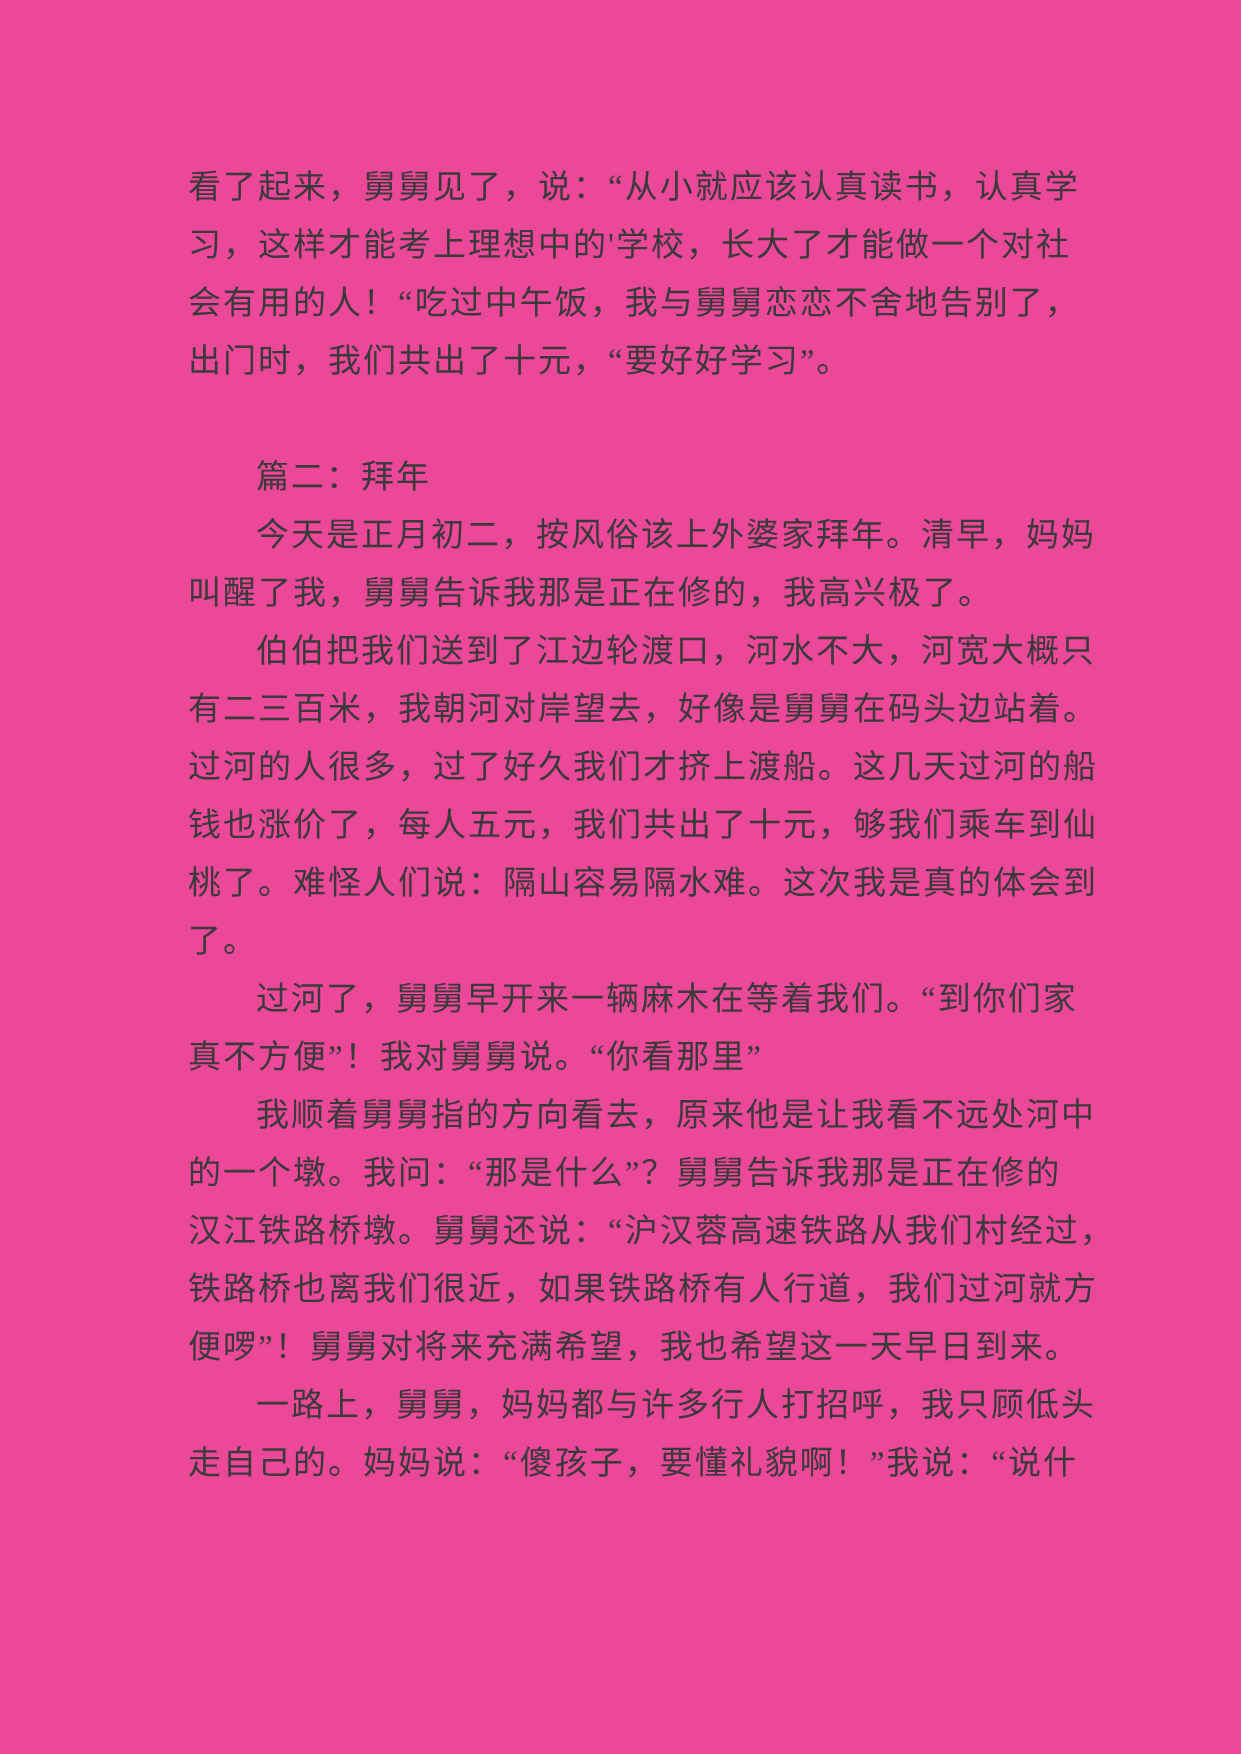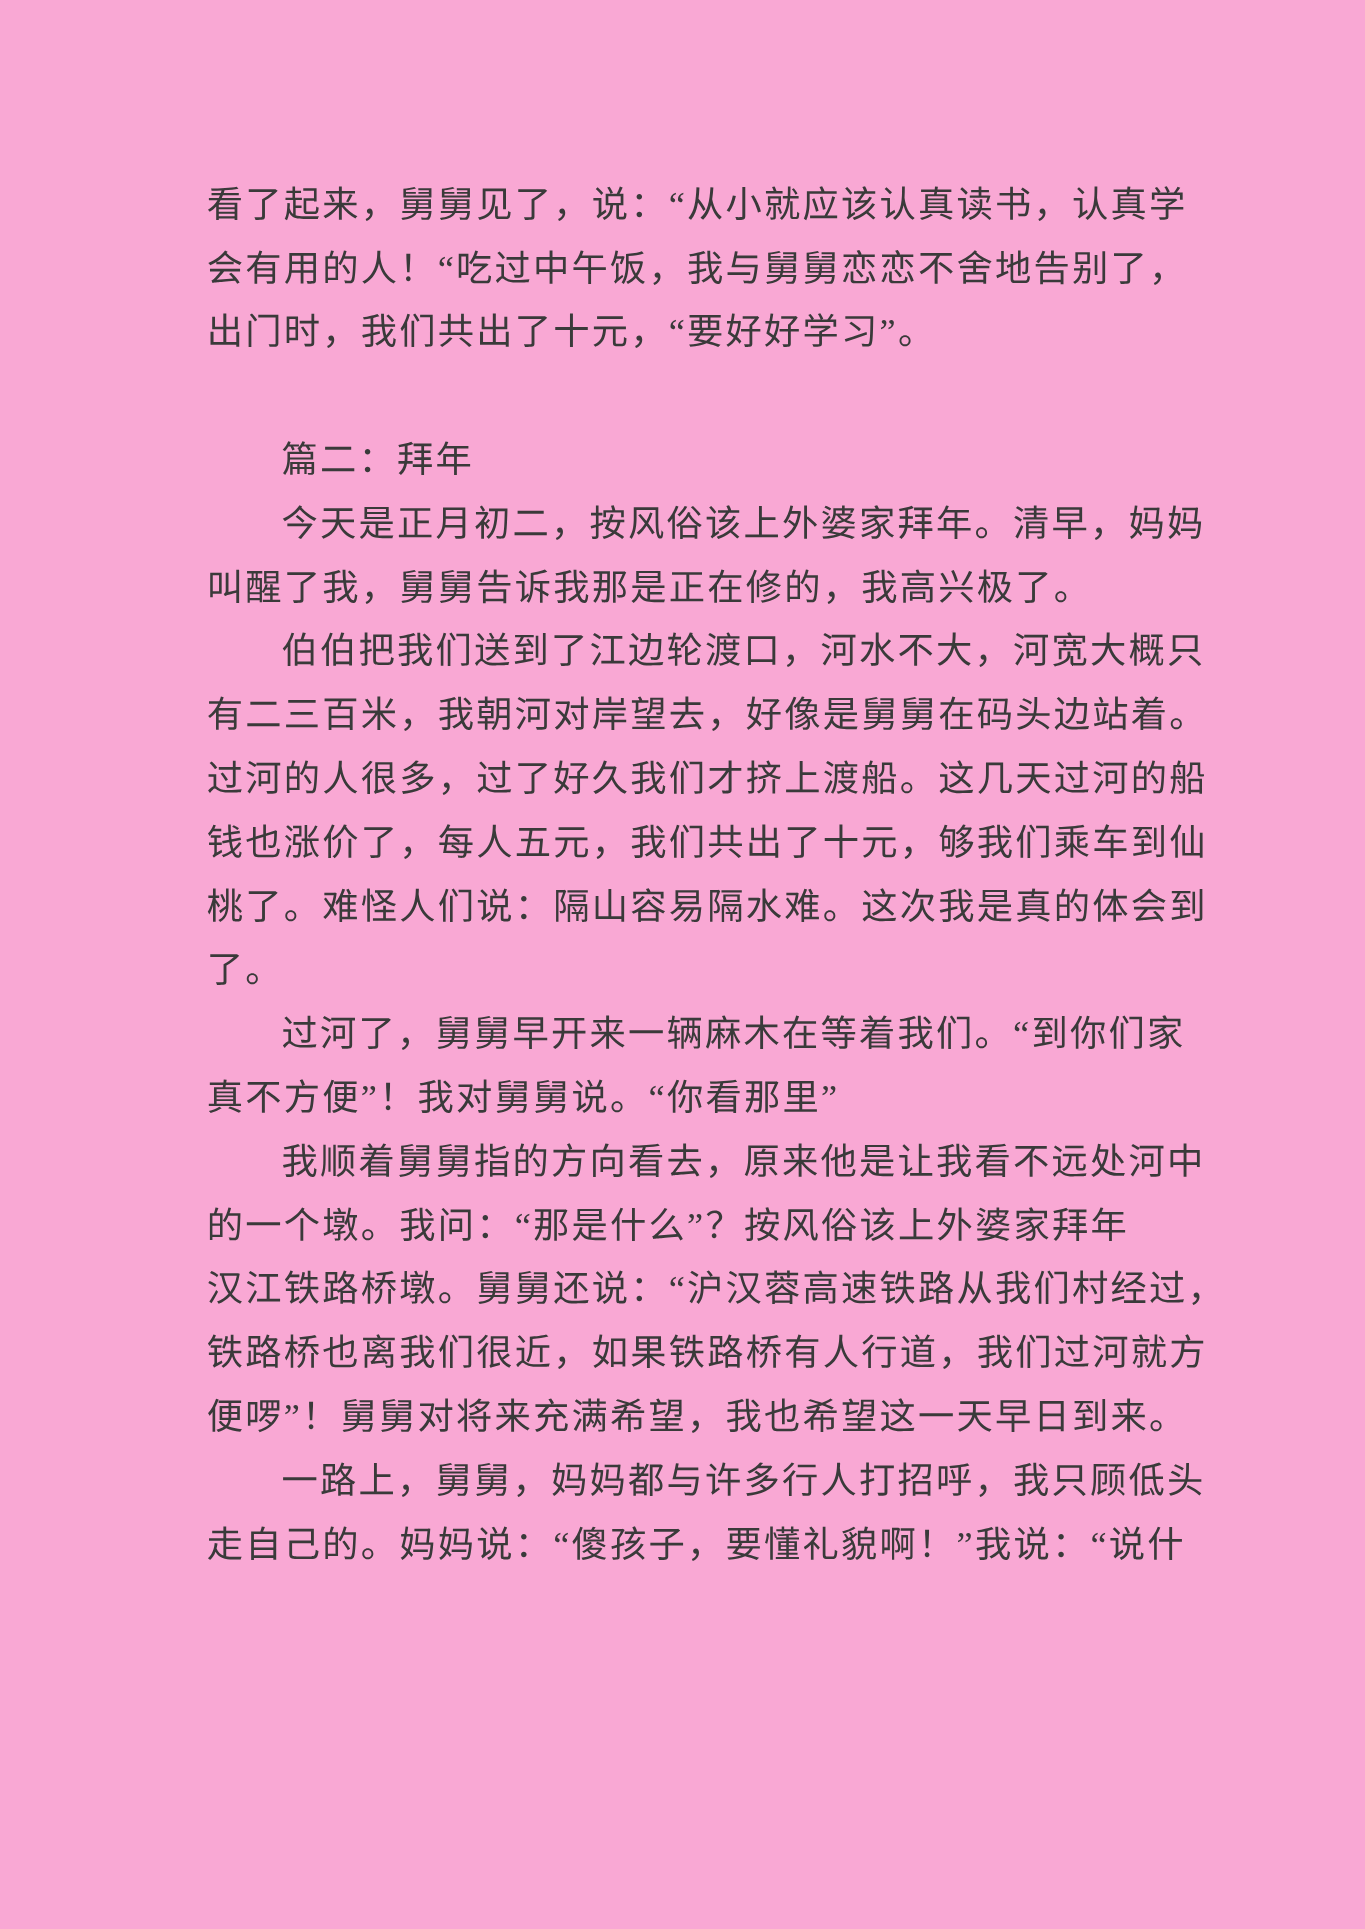--- a/index.html
+++ b/index.html
@@ -4,21 +4,21 @@
 <style>
   html, body {
     margin: 0;
     padding: 0;
     background: #ffffff;
   }
   .page {
     position: relative;
     width: 1241px;
     height: 1754px;
-    background: #f9a8d4;
+    background: #ec4899;
     overflow: hidden;
     font-family: "Liberation Serif", "DejaVu Serif", serif;
   }
   .text-block {
     position: absolute;
     left: 188px;
     top: 158px;
     width: 930px;
   }
   .line {
@@ -36,35 +36,36 @@
   .line.blank {
     height: 58px;
   }
 </style>
 </head>
 <body>
 
 <div class="page">
   <div class="text-block" id="text-block">
       <div class="line">看了起来，舅舅见了，说：“从小就应该认真读书，认真学</div>
+      <div class="line">习，这样才能考上理想中的'学校，长大了才能做一个对社</div>
       <div class="line">会有用的人！“吃过中午饭，我与舅舅恋恋不舍地告别了，</div>
       <div class="line">出门时，我们共出了十元，“要好好学习”。</div>
       <div class="line blank"></div>
       <div class="line indent">篇二：拜年</div>
       <div class="line indent">今天是正月初二，按风俗该上外婆家拜年。清早，妈妈</div>
       <div class="line">叫醒了我，舅舅告诉我那是正在修的，我高兴极了。</div>
       <div class="line indent">伯伯把我们送到了江边轮渡口，河水不大，河宽大概只</div>
       <div class="line">有二三百米，我朝河对岸望去，好像是舅舅在码头边站着。</div>
       <div class="line">过河的人很多，过了好久我们才挤上渡船。这几天过河的船</div>
       <div class="line">钱也涨价了，每人五元，我们共出了十元，够我们乘车到仙</div>
       <div class="line">桃了。难怪人们说：隔山容易隔水难。这次我是真的体会到</div>
       <div class="line">了。</div>
       <div class="line indent">过河了，舅舅早开来一辆麻木在等着我们。“到你们家</div>
       <div class="line">真不方便”！我对舅舅说。“你看那里”</div>
       <div class="line indent">我顺着舅舅指的方向看去，原来他是让我看不远处河中</div>
-      <div class="line">的一个墩。我问：“那是什么”？按风俗该上外婆家拜年</div>
+      <div class="line">的一个墩。我问：“那是什么”？舅舅告诉我那是正在修的</div>
       <div class="line">汉江铁路桥墩。舅舅还说：“沪汉蓉高速铁路从我们村经过，</div>
       <div class="line">铁路桥也离我们很近，如果铁路桥有人行道，我们过河就方</div>
       <div class="line">便啰”！舅舅对将来充满希望，我也希望这一天早日到来。</div>
       <div class="line indent">一路上，舅舅，妈妈都与许多行人打招呼，我只顾低头</div>
       <div class="line">走自己的。妈妈说：“傻孩子，要懂礼貌啊！”我说：“说什</div>
     </div>
 </div>
 
 </body></html>

